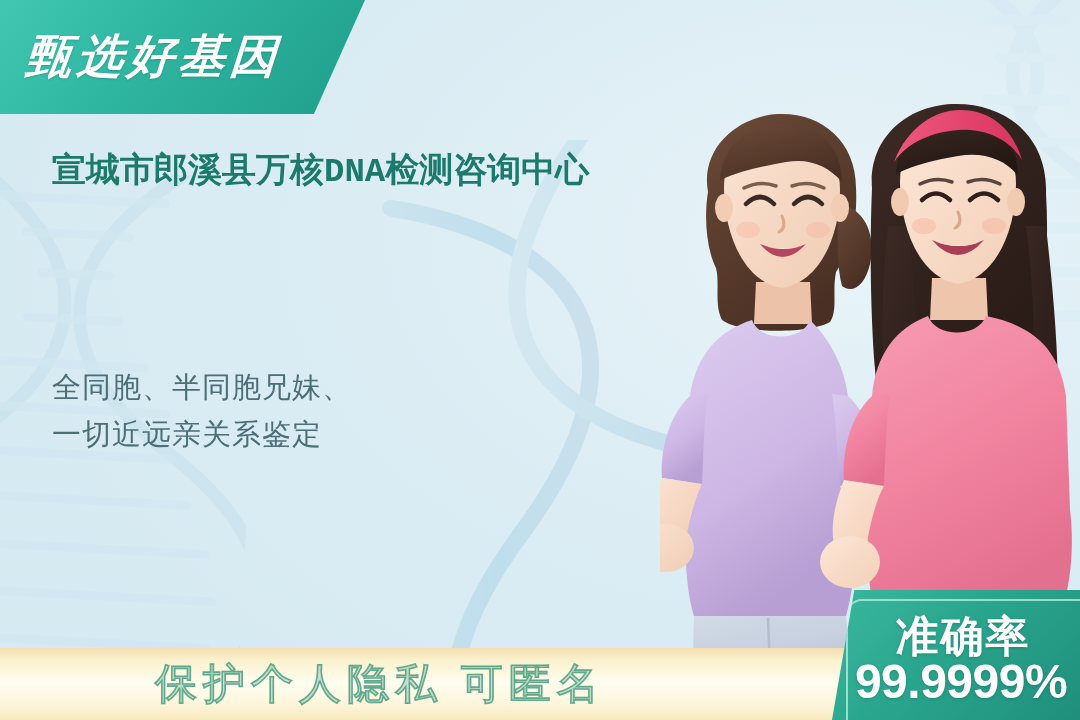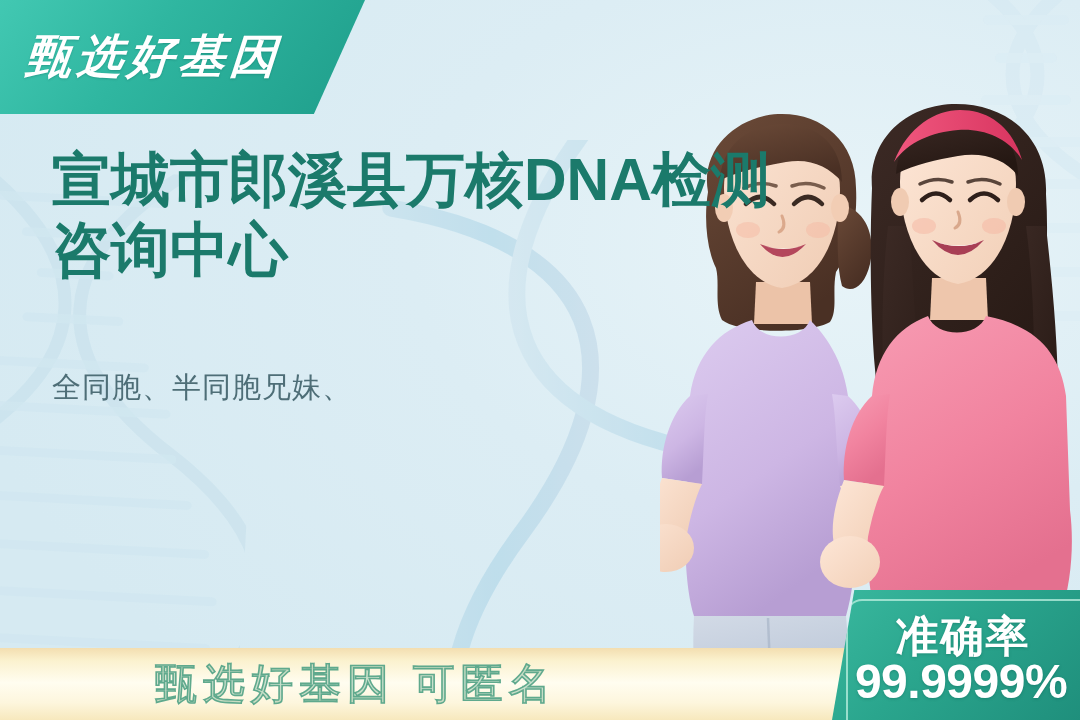--- a/index.html
+++ b/index.html
@@ -49,28 +49,29 @@
     font-family:"DejaVu Serif","Liberation Serif",serif;
     font-size:46px; font-weight:700;
     letter-spacing:5px;
     font-style:italic;
     text-shadow:0 1px 2px rgba(0,80,70,.25);
     transform:skewX(-4deg);
   }
 
   
   .headline {
-    position:absolute; left:52px; top:146px;
+    position:absolute; left:52px; top:152px;
     width:770px;
     color:#1b7a6b;
-    font-size:59px;
+    font-size:34px;
     font-weight:700;
     line-height:1.18;
     letter-spacing:0px;
     z-index:6;
+    font-family:Liberation Mono, monospace;
   }
 
   
   .bodycopy {
     position:absolute; left:52px; top:364px;
     color:#4e6e77;
     font-size:29px;
     font-weight:400;
     line-height:1.62;
     letter-spacing:1px;
@@ -353,24 +354,25 @@
   </div>
 
   <div class="brand-banner">
     <span class="brand-text">甄选好基因</span>
   </div>
 
   <h1 class="headline">宣城市郎溪县万核DNA检测咨询中心</h1>
 
   <div class="bodycopy">
     <span class="ln">全同胞、半同胞兄妹、</span>
+    <span class="ln">一切近远亲关系鉴定</span>
   </div>
 
   <div class="bottom-bar">
-    <div class="slogan">甄选好基因 可匿名</div>
+    <div class="slogan">保护个人隐私 可匿名</div>
   </div>
 
   <div class="badge">
     <div class="rim"></div>
     <div class="b-title">准确率</div>
     <div class="b-value">99.9999%</div>
   </div>
 
 </div>
 

